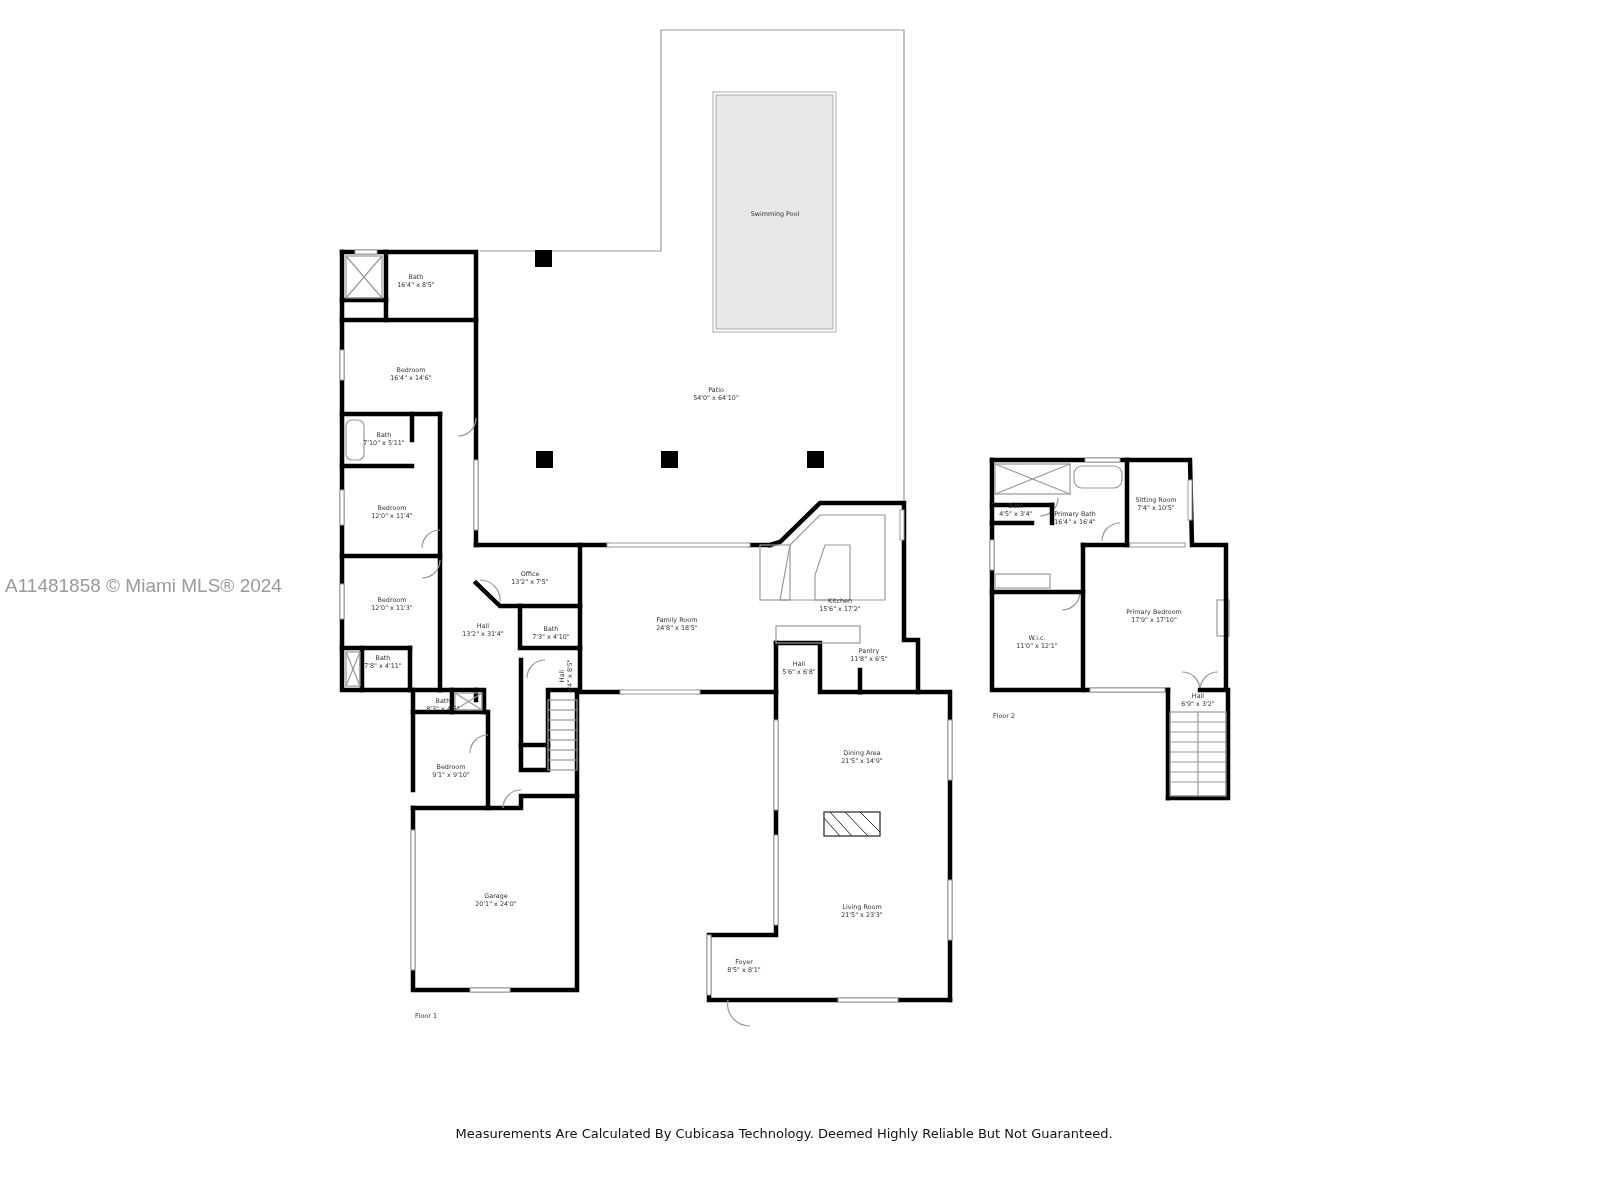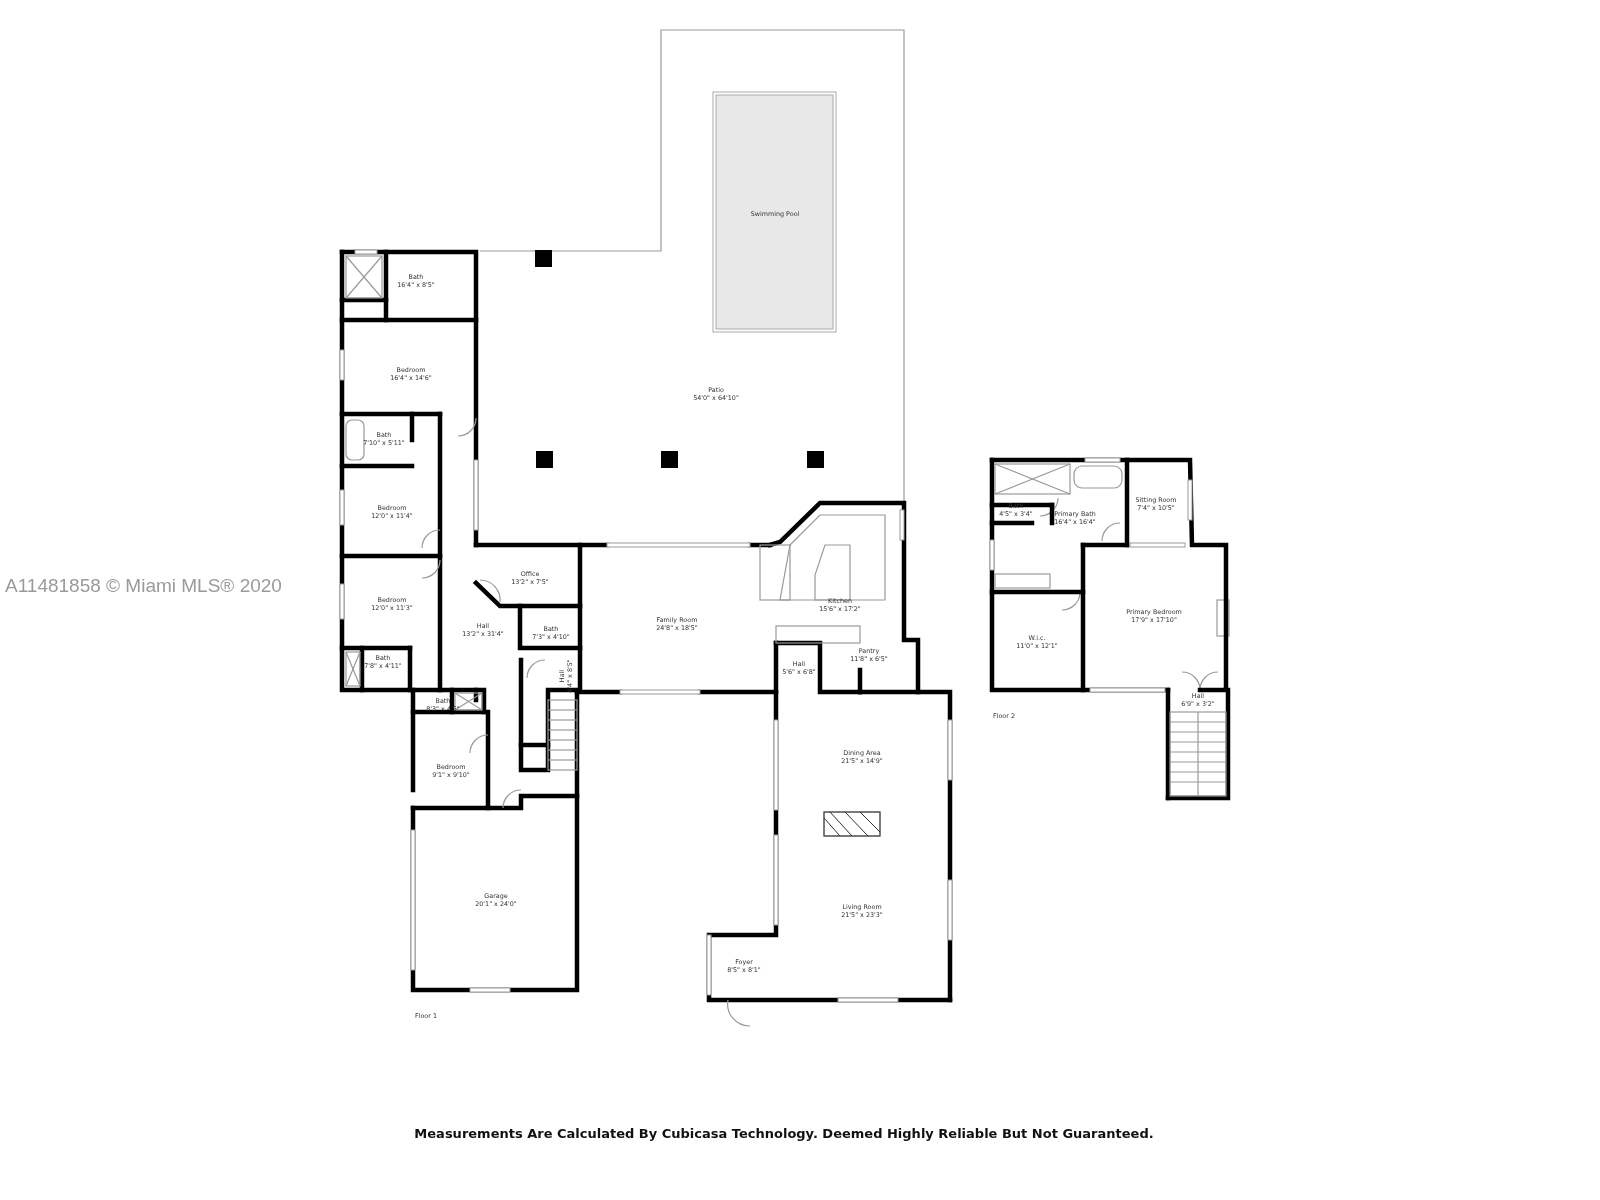--- a/index.html
+++ b/index.html
@@ -4,21 +4,21 @@
 <style>
   html, body { margin: 0; padding: 0; background: #ffffff; }
   body { width: 1600px; height: 1200px; position: relative; overflow: hidden; font-family: "DejaVu Sans", sans-serif; }
   #plan { position: absolute; left: 0; top: 0; width: 1600px; height: 1200px; }
   .wall { fill: none; stroke: #000; stroke-width: 4.5; stroke-linecap: square; }
   .thin { fill: none; stroke: #9a9a9a; stroke-width: 1.2; }
   .win { fill: #fff; stroke: #9a9a9a; stroke-width: 1; }
   .col { fill: #000; }
   .room-label { font-size: 6.4px; fill: #333; text-anchor: middle; font-family: "DejaVu Sans", sans-serif; }
   .watermark { position: absolute; left: 5px; top: 575px; font-family: "Liberation Sans", sans-serif; font-size: 19px; color: #9a9a9a; white-space: nowrap; }
-  .disclaimer { position: absolute; left: 0; width: 1568px; top: 1126px; text-align: center; font-family: "DejaVu Sans", sans-serif; font-size: 13px; color: #111; font-weight: bold; }
+  .disclaimer { position: absolute; left: 0; width: 1568px; top: 1126px; text-align: center; font-family: "DejaVu Sans", sans-serif; font-size: 13px; color: #111; }
   .floor-label { font-size: 6.4px; fill: #333; font-family: "DejaVu Sans", sans-serif; }
 </style>
 </head>
 <body>
 
 <svg id="plan" viewBox="0 0 1600 1200" xmlns="http://www.w3.org/2000/svg">
 
   <g>
 
     <polyline class="thin" points="480,251 661,251 661,30 904,30 904,503"></polyline>
@@ -265,14 +265,14 @@
       <text class="room-label" x="1154" y="622">17'9" x 17'10"</text>
 
       <text class="room-label" x="1198" y="698">Hall</text>
       <text class="room-label" x="1198" y="706">6'9" x 3'2"</text>
 
       <text class="floor-label" x="993" y="718">Floor 2</text>
     </g>
   </g>
 </svg>
 
-<div class="watermark">A11481858 © Miami MLS® 2020</div>
+<div class="watermark">A11481858 © Miami MLS® 2024</div>
 <div class="disclaimer">Measurements Are Calculated By Cubicasa Technology. Deemed Highly Reliable But Not Guaranteed.</div>
 
 </body></html>

